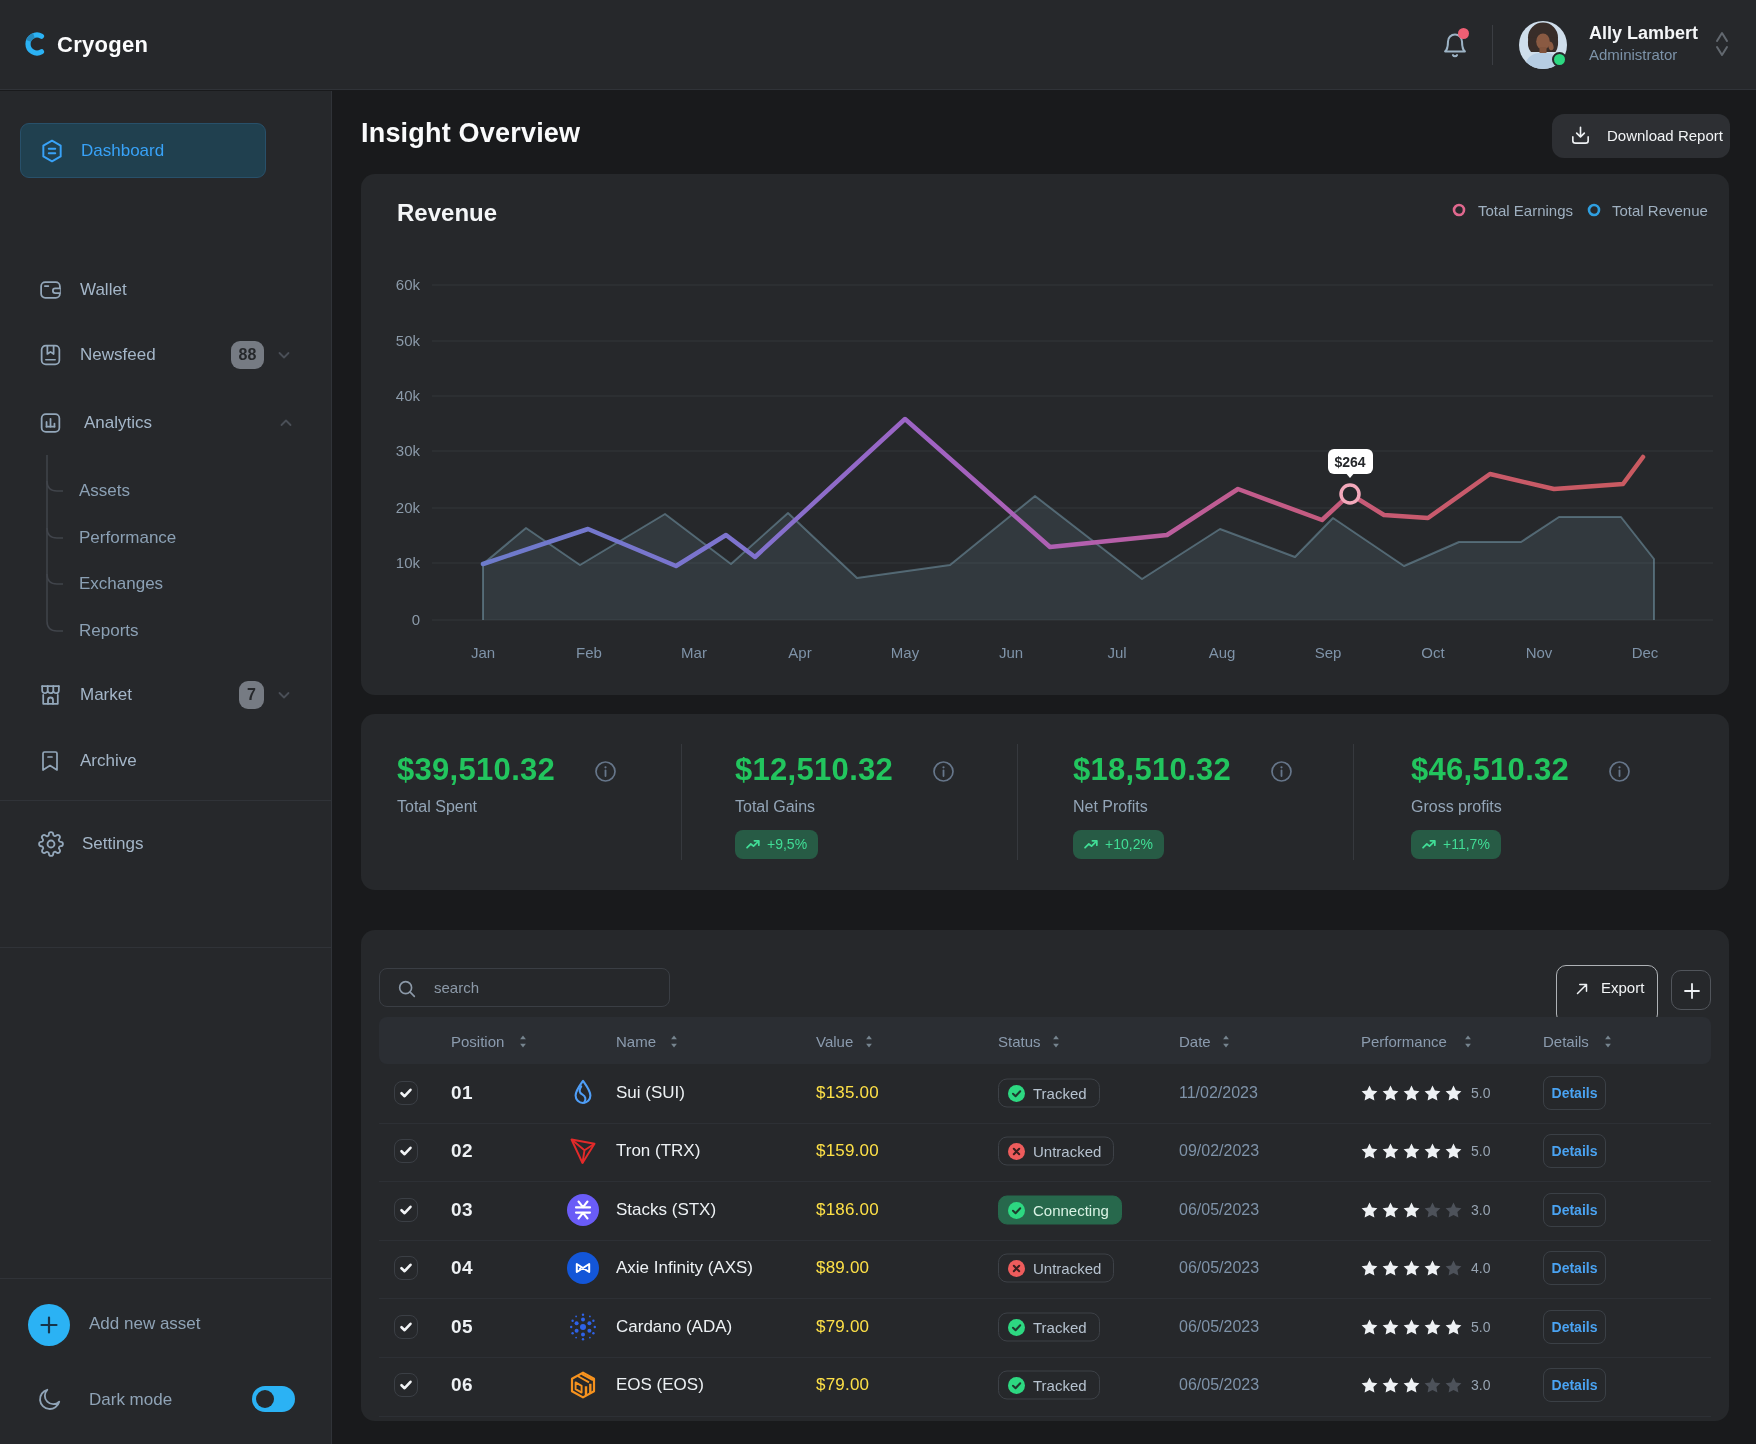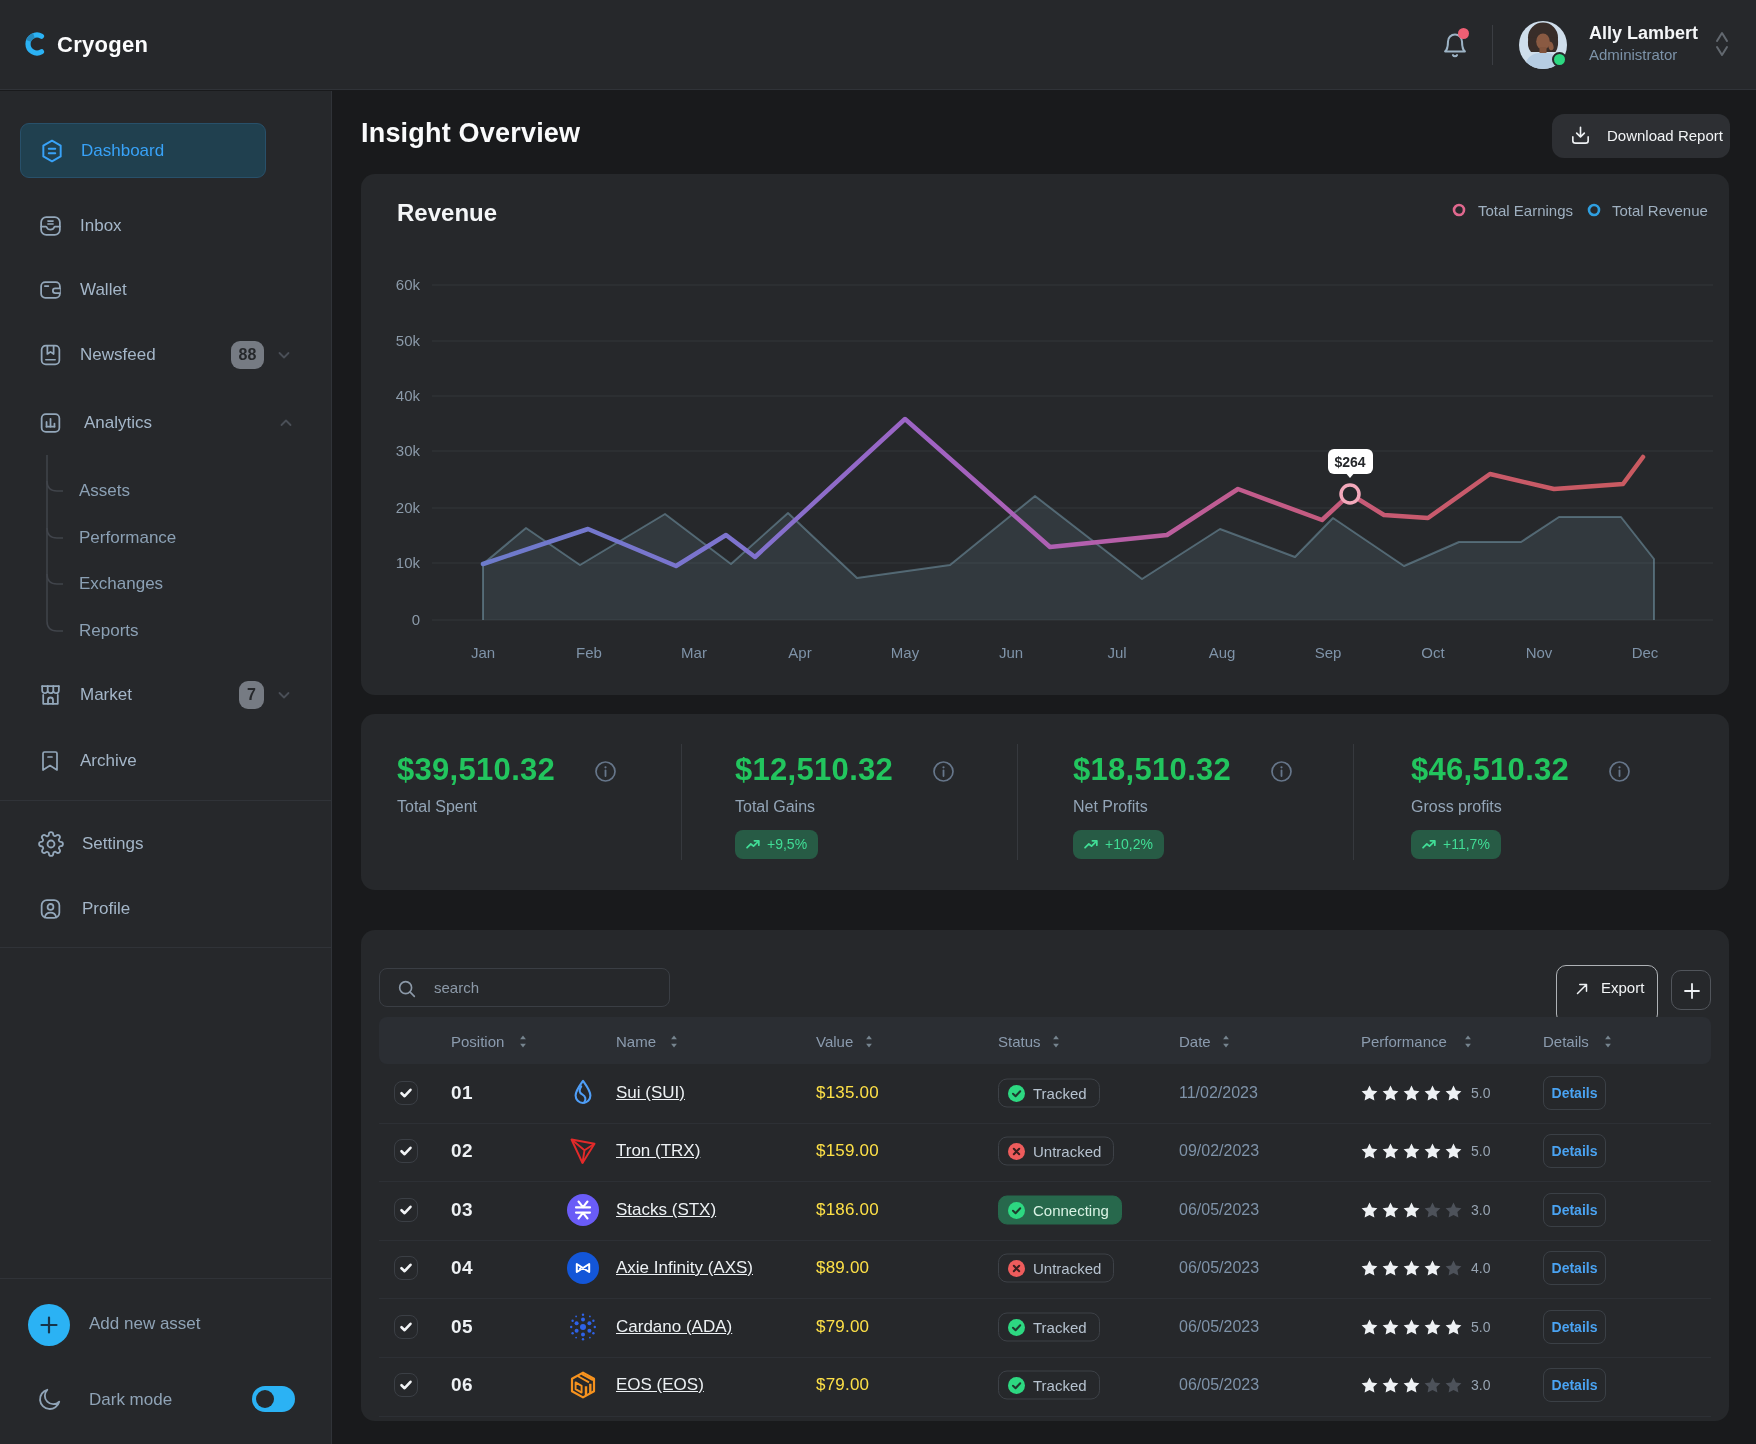--- a/index.html
+++ b/index.html
@@ -44,21 +44,21 @@
   #search span { position:absolute; left:54px; top:10px; font-size:15px; color:#8c99a8; }
   #btn-export { position:absolute; left:1195px; top:35px; width:102px; height:59px; border:1px solid #aeb2b6; border-radius:10px; color:#f2f4f6; font-size:15px; }
   #btn-export span { position:absolute; left:44px; top:13px; }
   #btn-plus { position:absolute; left:1310px; top:40px; width:40px; height:40px; border:1px solid #51555b; border-radius:10px; }
   #thead { position:absolute; left:18px; top:87px; width:1332px; height:47px; background:#2b2e33; border-radius:8px; }
   .th { position:absolute; top:50%; transform:translateY(-50%); font-size:15px; color:#8b9bae; font-weight:500; }
   .row { position:absolute; left:0; width:1368px; height:58px; }
   .row-sep { position:absolute; left:18px; width:1332px; height:1px; background:#2d3035; }
   .cell { position:absolute; top:50%; transform:translateY(-50%); }
   .pos { font-size:19px; font-weight:bold; color:#eef1f4; letter-spacing:.5px;}
-  .name { font-size:17px; font-weight:500; color:#edf1f4;text-decoration:underline; }
+  .name { font-size:17px; font-weight:500; color:#edf1f4; }
   .val { font-size:17px; font-weight:normal; color:#fde047; letter-spacing:.2px;}
   .date { font-size:16px; color:#7e92a8; }
   .rate { font-size:14px; color:#97a4b2; }
   .chk { position:absolute; left:33px; top:50%; transform:translateY(-50%); width:24px; height:24px; border:1.5px solid #3b3f45; border-radius:8px; }
   .chip { position:absolute; top:50%; transform:translateY(-50%); height:29px; border:1px solid #3d4147; border-radius:9px; font-size:15px; color:#b6c2cf; line-height:27px; padding:0 12px 0 34px; }
   .chip.full { background:#27684c; border-color:#27684c; color:#d9f2e4; }
   .chip svg { position:absolute; left:9px; top:50%; transform:translateY(-50%); }
   .details-btn { position:absolute; left:1182px; top:50%; transform:translateY(-50%); width:63px; height:34px; border:1px solid #3b4046; border-radius:8px; color:#4aa3f2; font-size:14px; font-weight:bold; text-align:center; line-height:32px; }
   .sort { position:absolute; top:17px; width:14px; height:15px; }
   .stars { position:absolute; left:1000px; top:50%; transform:translateY(-50%); width:102px; height:18px; }
@@ -182,28 +182,20 @@
 
   <div id="sidebar">
     <div id="active-pill">
       <svg width="26" height="26" viewBox="0 0 24 24" fill="none" stroke="#38a2f8" stroke-width="1.8" stroke-linecap="round">
         <path d="M12 2.5 L20 7 L20 17 L12 21.5 L4 17 L4 7 Z" stroke-linejoin="round"></path>
         <path d="M9 10 L15 10 M9 14 L15 14"></path>
       </svg>
       <div class="lbl">Dashboard</div>
     </div>
 
-    <div class="mi" style="top:111px">
-      <svg width="25" height="25" viewBox="0 0 24 24" fill="none" stroke="#93a7ba" stroke-width="1.7" stroke-linecap="round" stroke-linejoin="round">
-        <rect x="3" y="3.5" width="18" height="17" rx="5"></rect>
-        <path d="M3 12.5 h4.5 q0.8 0 1 0.8 q0.6 2.2 3.5 2.2 q2.9 0 3.5 -2.2 q0.2-0.8 1-0.8 H21"></path>
-        <path d="M9.5 7.3 h5 M9.5 10 h5" stroke-width="1.5"></path>
-      </svg>
-      <div class="lbl">Inbox</div>
-    </div>
     <div class="mi" style="top:175px">
       <svg width="25" height="25" viewBox="0 0 24 24" fill="none" stroke="#93a7ba" stroke-width="1.7" stroke-linecap="round" stroke-linejoin="round">
         <rect x="3" y="4.5" width="18" height="15" rx="4"></rect>
         <path d="M21 10.5 h-4.5 a2.2 2.2 0 0 0 0 4.4 H21" fill="#26282b"></path>
         <path d="M6.5 8.3 h3.5" stroke-width="1.5"></path>
       </svg>
       <div class="lbl">Wallet</div>
     </div>
     <div class="mi" style="top:240px">
       <svg width="25" height="25" viewBox="0 0 24 24" fill="none" stroke="#93a7ba" stroke-width="1.7" stroke-linecap="round" stroke-linejoin="round">
@@ -259,28 +251,20 @@
       </svg>
       <div class="lbl">Archive</div>
     </div>
     <div class="sb-div" style="top:709px"></div>
     <div class="mi" style="top:729px">
       <svg width="26" height="26" viewBox="0 0 24 24" fill="none" stroke="#93a7ba" stroke-width="1.7" stroke-linecap="round" stroke-linejoin="round">
         <circle cx="12" cy="12" r="3.2"></circle>
         <path d="M19.4 15a1.65 1.65 0 0 0 .33 1.82l.06.06a2 2 0 1 1-2.83 2.83l-.06-.06a1.65 1.65 0 0 0-1.82-.33 1.65 1.65 0 0 0-1 1.51V21a2 2 0 1 1-4 0v-.09A1.65 1.65 0 0 0 9 19.4a1.65 1.65 0 0 0-1.82.33l-.06.06a2 2 0 1 1-2.83-2.83l.06-.06a1.65 1.65 0 0 0 .33-1.82 1.65 1.65 0 0 0-1.51-1H3a2 2 0 1 1 0-4h.09A1.65 1.65 0 0 0 4.6 9a1.65 1.65 0 0 0-.33-1.82l-.06-.06a2 2 0 1 1 2.83-2.83l.06.06a1.65 1.65 0 0 0 1.82.33H9a1.65 1.65 0 0 0 1-1.51V3a2 2 0 1 1 4 0v.09a1.65 1.65 0 0 0 1 1.51 1.65 1.65 0 0 0 1.82-.33l.06-.06a2 2 0 1 1 2.83 2.83l-.06.06a1.65 1.65 0 0 0-.33 1.82V9a1.65 1.65 0 0 0 1.51 1H21a2 2 0 1 1 0 4h-.09a1.65 1.65 0 0 0-1.51 1z"></path>
       </svg>
       <div class="lbl" style="left:82px">Settings</div>
-    </div>
-    <div class="mi" style="top:794px">
-      <svg width="25" height="25" viewBox="0 0 24 24" fill="none" stroke="#93a7ba" stroke-width="1.7" stroke-linecap="round" stroke-linejoin="round">
-        <rect x="3.5" y="3.5" width="17" height="17" rx="5"></rect>
-        <circle cx="12" cy="10" r="2.8"></circle>
-        <path d="M6.5 20 Q7.5 15.5 12 15.5 Q16.5 15.5 17.5 20"></path>
-      </svg>
-      <div class="lbl" style="left:82px">Profile</div>
     </div>
     <div class="sb-div" style="top:856px"></div>
     <div class="sb-div" style="top:1187px"></div>
 
     <div class="abs" style="left:28px;top:1213px;width:42px;height:42px;border-radius:50%;background:#2bb2f4;"></div>
     <svg class="abs" style="left:28px;top:1213px" width="42" height="42" viewBox="0 0 42 42" fill="none" stroke="#17344a" stroke-width="2.2" stroke-linecap="round">
         <path d="M21 13.5 V28.5 M13.5 21 H28.5"></path>
       </svg>
     <div class="abs" style="left:89px;top:1223px;font-size:17px;color:#8fa3b6;">Add new asset</div>
     <svg class="abs" style="left:37px;top:1295px" width="26" height="26" viewBox="0 0 24 24" fill="none" stroke="#8fa3b6" stroke-width="1.7" stroke-linecap="round" stroke-linejoin="round">

